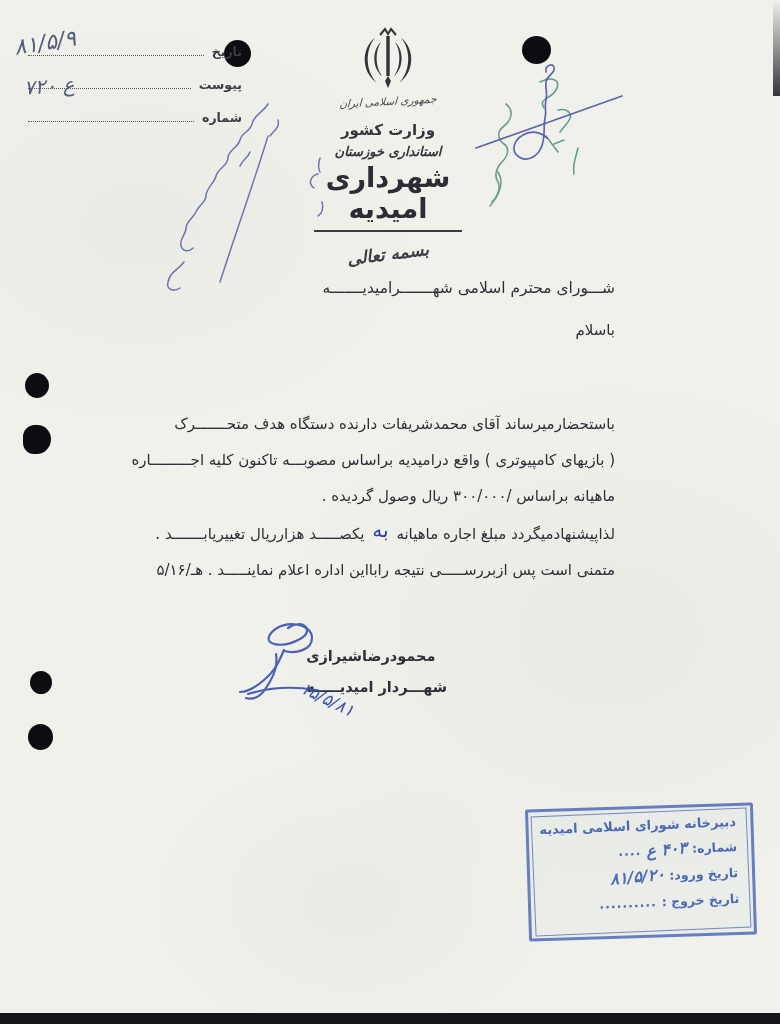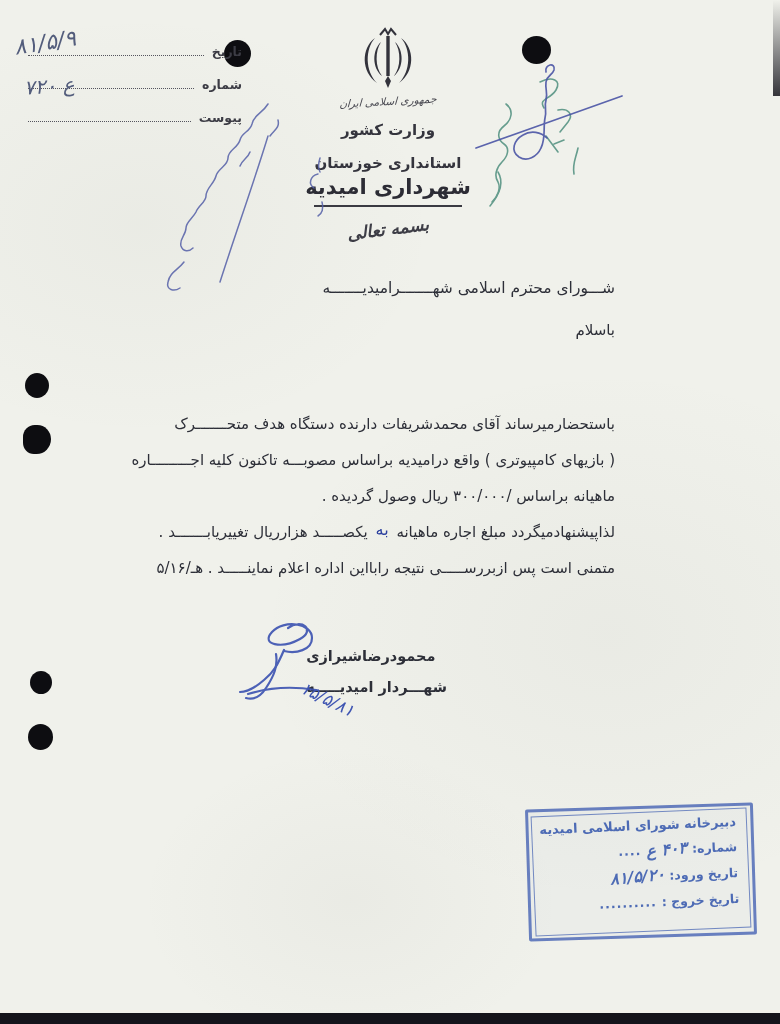--- a/index.html
+++ b/index.html
@@ -24,34 +24,34 @@
   .dotline{flex:1;border-bottom:1.6px dotted #54545e;height:13px;}
   .hw{color:#535d7c;font-style:italic;direction:ltr;white-space:nowrap;}
   .hw-date{position:absolute;left:14px;top:30px;font-size:22px;letter-spacing:2px;transform:rotate(-9deg);}
   .hw-num{position:absolute;left:24px;top:74px;font-size:20px;letter-spacing:3px;transform:rotate(-4deg);}
   
   .head{position:absolute;left:288px;top:26px;width:200px;text-align:center;}
   .emblem{display:block;margin:0 auto;}
   .motto{font-family:"DejaVu Serif","Liberation Serif",serif;font-style:italic;font-size:10.5px;
     color:#4a4a52;transform:rotate(-3deg) skewX(-6deg);margin-top:1px;}
   .ministry{font-size:15px;font-weight:700;margin-top:14px;color:#34343d;}
-  .province{font-size:15px;font-weight:700;margin-top:15px;color:#34343d;}
-  .muni{font-size:21px;font-weight:700;margin-top:3px;letter-spacing:0.5px;color:#2c2c35;}
+  .province{font-size:13px;font-weight:700;margin-top:5px;color:#34343d;font-style:italic;}
+  .muni{font-size:27px;font-weight:700;margin-top:3px;letter-spacing:0.5px;color:#2c2c35;}
   .head-underline{width:148px;height:2px;background:#3a3a42;margin:6px auto 0;}
   .basmala{font-family:"DejaVu Serif","Liberation Serif",serif;font-style:italic;font-size:17px;
     color:#3d3d46;transform:rotate(-7deg);margin-top:12px;font-weight:700;}
   
   .svg-abs{position:absolute;}
   
   .content{position:absolute;right:165px;top:276px;width:525px;direction:rtl;text-align:right;
     font-weight:400;font-size:15px;color:#2d2f38;}
   .recipient{font-size:15.5px;margin-bottom:18px;line-height:24px;}
   .salutation{margin-bottom:64px;line-height:24px;}
   .body-line{line-height:36px;white-space:nowrap;}
-  .ins{color:#2b3f9e;font-size:16px;position:relative;top:-2px;margin:16px 3px;}
+  .ins{color:#2b3f9e;font-size:20px;position:relative;top:-2px;margin:16px 3px;}
   .ltr{direction:ltr;unicode-bidi:isolate;display:inline-block;}
   
   .sig-block{position:absolute;right:333px;top:641px;direction:rtl;text-align:left;
     font-weight:700;font-size:14.5px;line-height:31px;color:#2d2f38;}
   .sig-date{position:absolute;left:299px;top:689px;font-size:17px;color:#3f55b2;font-style:italic;
     letter-spacing:2px;transform:rotate(26deg);direction:ltr;}
   
   .stamp{position:absolute;left:527px;top:806px;width:228px;height:132px;transform:rotate(-1.8deg);
     border:3px solid rgba(74,103,180,0.82);border-radius:2px;padding:3px;box-sizing:border-box;
     background:rgba(100,130,200,0.03);}
@@ -73,25 +73,25 @@
   <div class="hole" style="left:23px;top:425px;width:28px;height:29px;border-radius:46% 54% 57% 43%;"></div>
   <div class="hole" style="left:30px;top:671px;width:22px;height:23px;"></div>
   <div class="hole" style="left:28px;top:724px;width:25px;height:26px;"></div>
 
   <div class="meta">
     <div class="meta-row">
       <span class="meta-label">تاریخ</span>
       <span class="dotline"></span>
     </div>
     <div class="meta-row">
-      <span class="meta-label">شماره</span>
+      <span class="meta-label">پیوست</span>
       <span class="dotline"></span>
     </div>
     <div class="meta-row">
-      <span class="meta-label">پیوست</span>
+      <span class="meta-label">شماره</span>
       <span class="dotline"></span>
     </div>
   </div>
   <div class="hw hw-date">۸۱/۵/۹</div>
   <div class="hw hw-num">۷۲۰ ع</div>
 
   <div class="head">
     <svg class="emblem" width="80" height="68" viewBox="0 0 80 68">
       <g fill="#33333c" stroke="none">
         <path d="M27,12 C13,22 13,46 29,57 C17,45 17,23 27,12 Z"></path>

